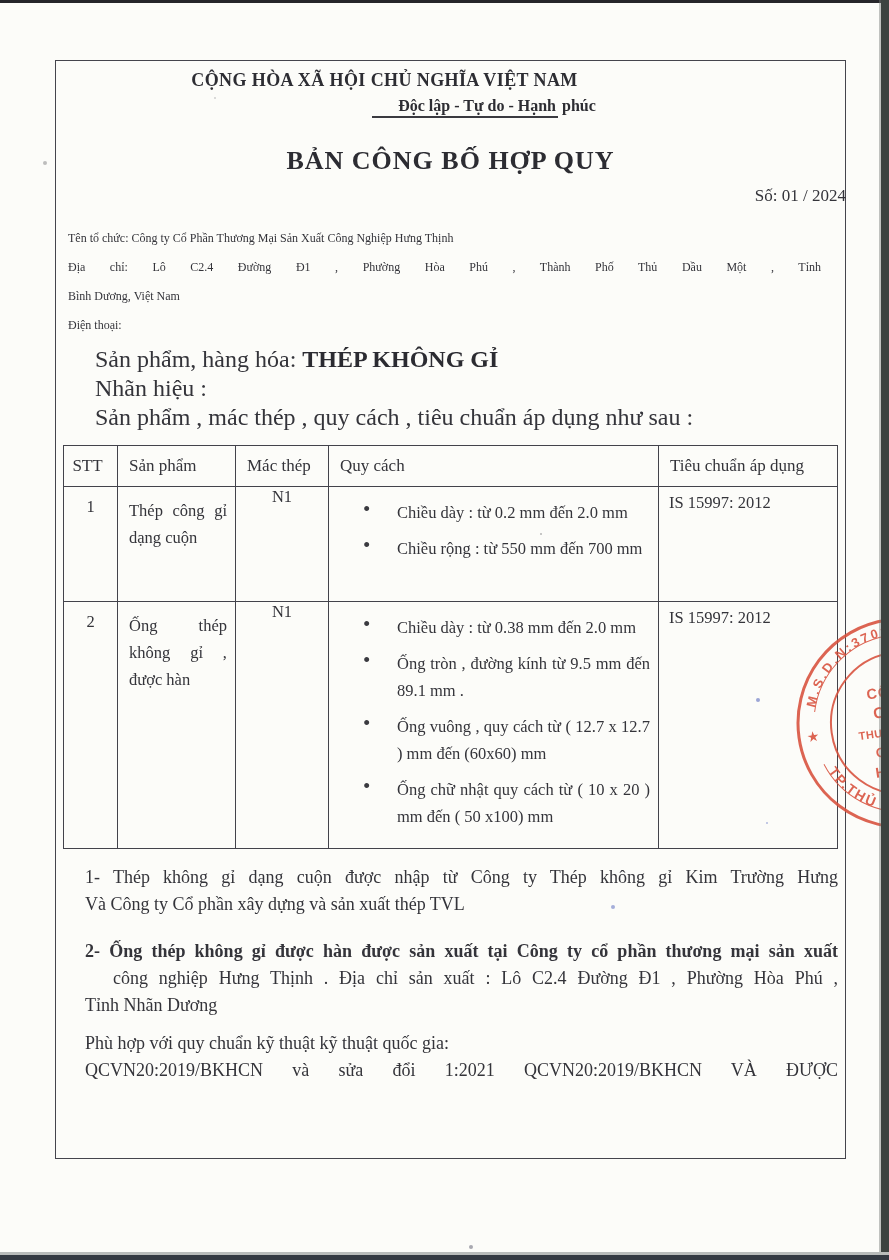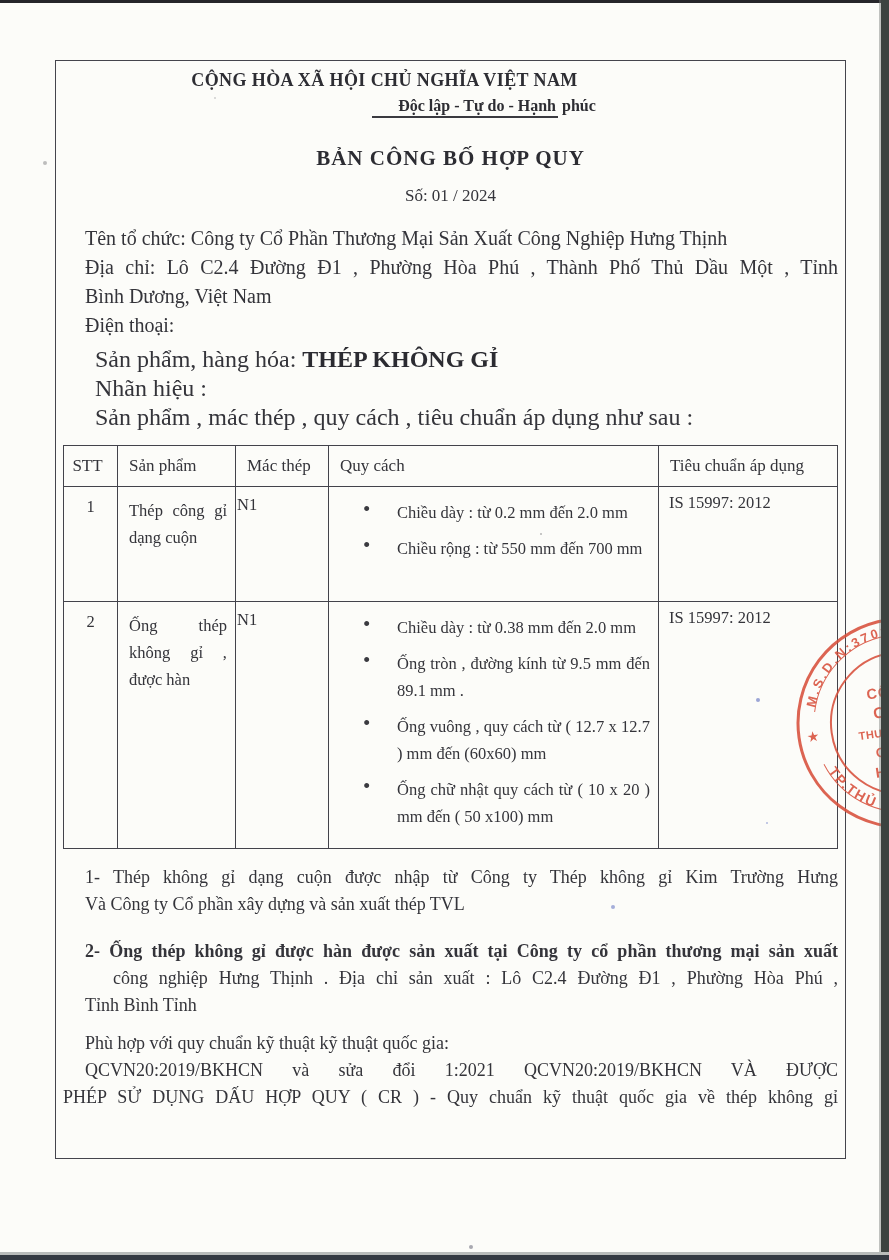--- a/index.html
+++ b/index.html
@@ -28,37 +28,37 @@
       214px 97px 0 0    rgba(120,120,125,.35);}
   
   .frame{position:absolute;left:55px;top:60px;width:789px;height:1097px;border:1.6px solid #45454d;z-index:1;}
   
   .nat-line1{position:absolute;left:55px;top:70px;width:659px;text-align:center;
     font-weight:bold;font-size:18px;letter-spacing:.4px;color:#2d2d33;z-index:2;}
   .nat-line2{position:absolute;left:55px;top:97px;width:858px;text-align:center;
     font-weight:bold;font-size:16px;color:#2d2d33;z-index:2;}
   .motto-u{border-bottom:2px solid #3a3a40;padding:0 2px 2px 26px;}
   .doc-title{position:absolute;left:55px;top:146px;width:791px;text-align:center;
-    font-weight:bold;font-size:21px;letter-spacing:1px;color:#2c2c32;z-index:2;}
-  .doc-number{position:absolute;left:55px;top:186px;width:791px;text-align:center;
+    font-weight:bold;font-size:26px;letter-spacing:1px;color:#2c2c32;z-index:2;}
+  .doc-number{position:absolute;left:55px;top:186px;width:791px;text-align:right;
     font-size:17px;color:#34343a;z-index:2;}
   
-  .org{position:absolute;left:85px;top:224px;width:753px;font-size:20px;line-height:29px;z-index:2;}
+  .org{position:absolute;left:68px;top:224px;width:753px;font-size:12px;line-height:29px;z-index:2;}
   .product{position:absolute;left:95px;top:345px;width:743px;font-size:24px;line-height:29px;z-index:2;}
   .b{font-weight:bold;color:#2b2b31;}
   .stretch{text-align:justify;text-align-last:justify;}
   
   table.spec{position:absolute;left:63px;top:445px;width:774px;border-collapse:collapse;
     font-size:16.5px;z-index:2;table-layout:fixed;}
   table.spec th,table.spec td{border:1.6px solid #43434b;vertical-align:top;font-weight:400;color:#34343a;}
   table.spec th{height:36px;vertical-align:middle;text-align:left;padding:2px 6px 2px 11px;font-size:17px;}
   table.spec th.c{text-align:center;padding-left:0;}
   td.stt{text-align:center;padding-top:10px;}
   td.sp{padding:10px 8px 4px 11px;text-align:justify;line-height:27px;}
-  td.mac{padding-top:8px;}
+  td.mac{text-align:center;padding-top:0;}
   td.qc{padding:12px 8px 4px 28px;}
   td.tc{padding:6px 6px 4px 10px;}
   tr.r1 td{height:98px;}
   tr.r2 td{height:230px;}
   .qitem{position:relative;padding-left:40px;margin-bottom:9px;text-align:justify;line-height:27px;}
   .qitem::before{content:"\2022";position:absolute;left:6px;top:-3px;font-size:21px;color:#3a3a40;}
   
   .notes{position:absolute;left:85px;top:864px;width:753px;font-size:18px;line-height:27px;z-index:2;}
   .conformity{position:absolute;left:85px;top:1030px;width:753px;font-size:18px;line-height:27px;z-index:2;}
   .ln{white-space:nowrap;}
@@ -140,27 +140,26 @@
         <td class="tc">IS 15997: 2012</td>
       </tr>
     </tbody>
   </table>
 
   <div class="notes">
     <div class="ln stretch">1- Thép không gỉ dạng cuộn được nhập từ Công ty Thép không gỉ Kim Trường Hưng</div>
     <div class="ln">Và Công ty Cổ phần xây dựng và sản xuất thép TVL</div>
     <div class="ln stretch gap-top">2- Ống thép không gỉ được hàn được sản xuất tại Công ty cổ phần thương mại sản xuất</div>
     <div class="ln stretch indent">công nghiệp Hưng Thịnh . Địa chỉ sản xuất : Lô C2.4 Đường Đ1 , Phường Hòa Phú ,</div>
-    <div class="ln">Tỉnh Bình Tỉnh</div>
+    <div class="ln">Tỉnh Nhãn Dương</div>
   </div>
 
   <div class="conformity">
     <div class="ln">Phù hợp với quy chuẩn kỹ thuật kỹ thuật quốc gia:</div>
     <div class="ln stretch">QCVN20:2019/BKHCN và sửa đổi 1:2021 QCVN20:2019/BKHCN VÀ ĐƯỢC</div>
-    <div class="ln stretch outdent">PHÉP SỬ DỤNG DẤU HỢP QUY ( CR ) -  Quy chuẩn kỹ thuật quốc gia về thép không gỉ</div>
   </div>
 
   <svg class="stamp" width="300" height="300" viewBox="0 0 300 300">
     <g transform="rotate(-8 150 150)">
       <circle cx="150" cy="150" r="104" stroke-width="3"></circle>
       <circle cx="150" cy="150" r="71" stroke-width="2"></circle>
       <path id="arcTop" d="M 65 127 A 88 88 0 0 1 233 120"></path>
       <path id="arcBot" d="M 67 180 A 88 88 0 0 0 233 180"></path>
       <text font-size="13" letter-spacing="2.5">
         <textPath href="#arcTop" startOffset="4">M.S.D.N:3702266</textPath>

